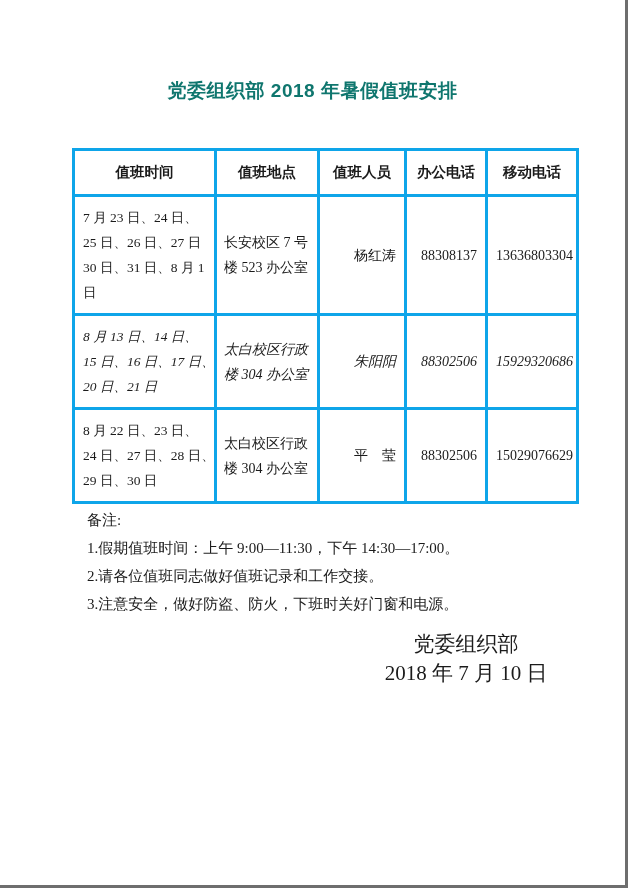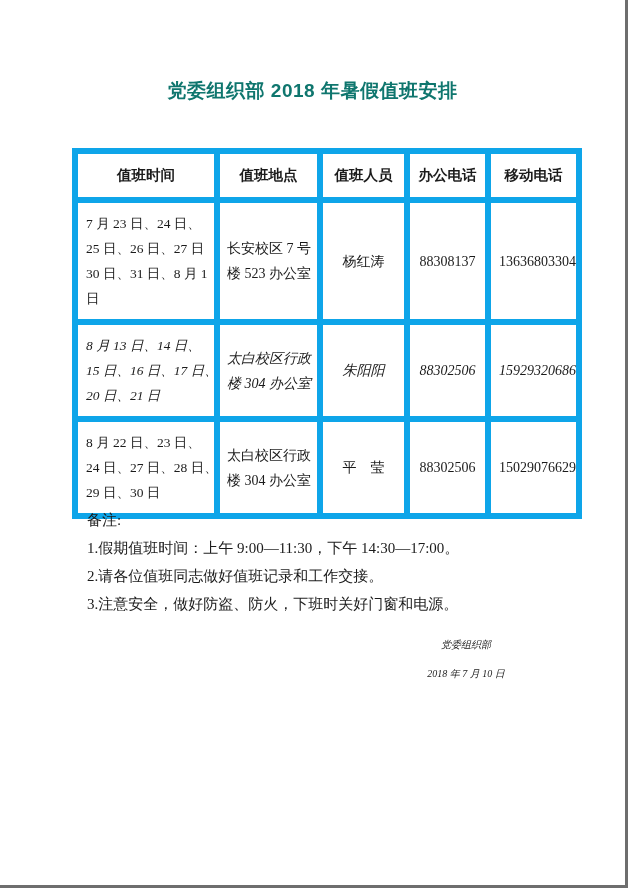--- a/index.html
+++ b/index.html
@@ -33,21 +33,21 @@
   }
   table.duty-table {
     position: absolute;
     left: 72px;
     top: 148px;
     width: 504px;
     border-collapse: collapse;
     table-layout: fixed;
   }
   .duty-table th, .duty-table td {
-    border: 6px solid #0ea5e9;
+    border: 3px solid #0ea5e9;
     font-size: 14px;
     line-height: 25px;
     vertical-align: middle;
     padding: 8px;
     overflow: hidden;
   }
   .duty-table th {
     font-weight: bold;
     font-size: 14.5px;
     text-align: center;
@@ -64,40 +64,39 @@
     white-space: pre;
     font-size: 13.5px;
   }
   td.cell-location {
     text-align: left;
     padding-left: 7px;
     padding-right: 2px;
     white-space: pre;
   }
   td.cell-person, td.cell-office, td.cell-mobile {
-    text-align: center;
+    text-align: right;
   }
   .notes {
     position: absolute;
     left: 87px;
     top: 506px;
     width: 480px;
     font-size: 15px;
     line-height: 28px;
     text-align: left;
   }
   .signature {
     position: absolute;
     left: 380px;
     top: 630px;
     width: 172px;
     text-align: center;
-    font-size: 10px;
+    font-size: 21px;
     line-height: 29px;
-    font-style: italic;
   }
 </style>
 </head>
 <body>
 
 <div class="page">
 
   <div class="doc-title">党委组织部 2018 年暑假值班安排</div>
 
   <table class="duty-table">

